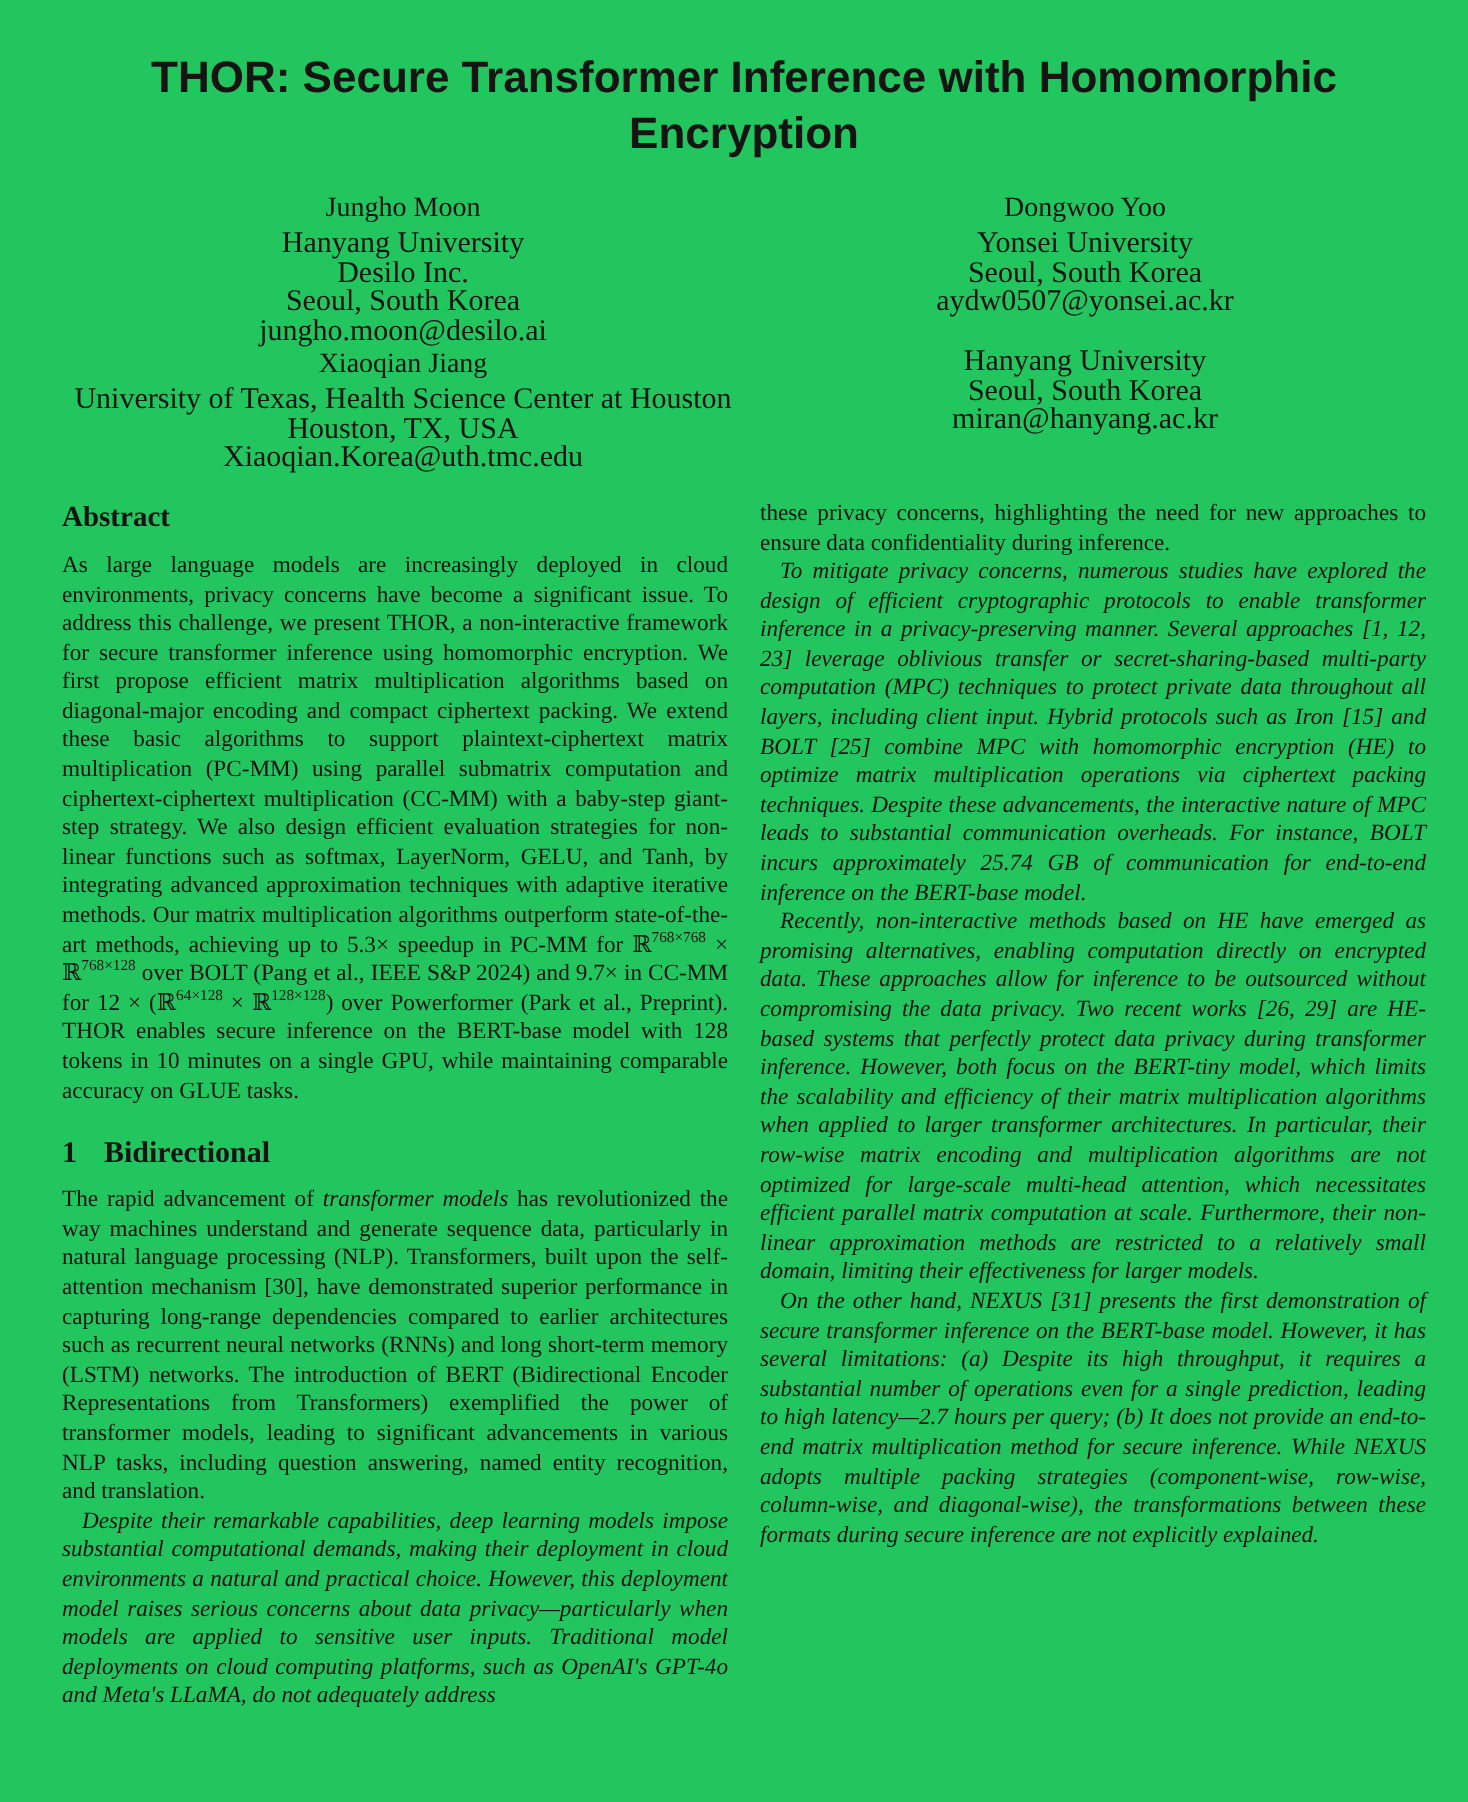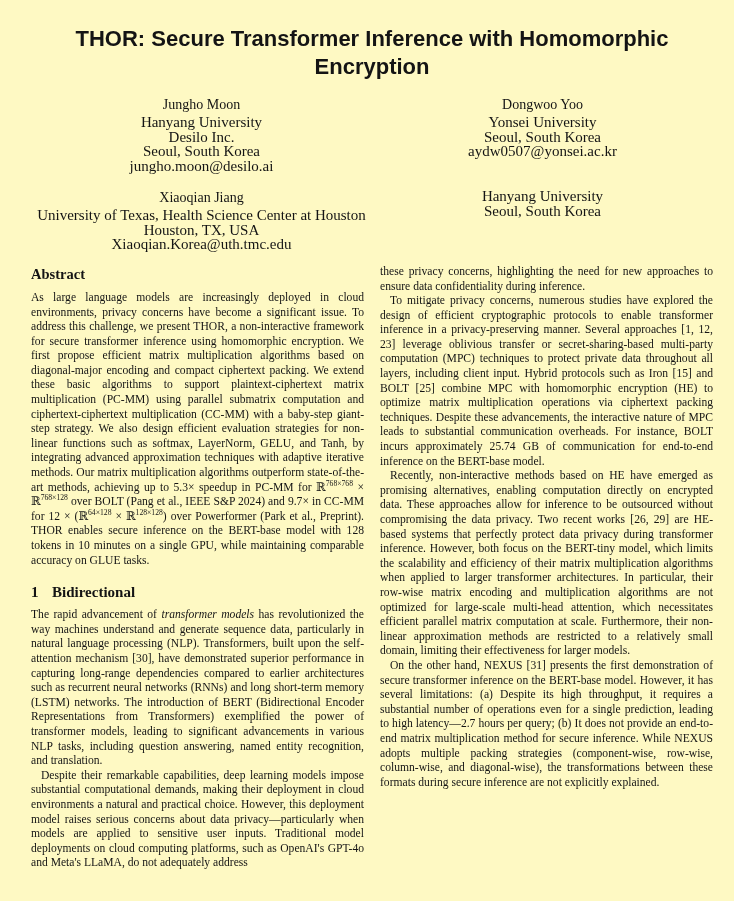--- a/index.html
+++ b/index.html
@@ -1,39 +1,38 @@
 <!DOCTYPE html>
 <html lang="en"><head>
 <meta charset="utf-8">
 <style>
   html, body { margin: 0; padding: 0; background: #ffffff; }
   .page {
     position: relative;
     width: 734px;
     height: 901px;
-    background: #fef9c3;
+    background: #22c55e;
     color: #141414;
     font-family: "Liberation Serif", "DejaVu Serif", serif;
     box-sizing: border-box;
     padding: 25px 21px 0 31px;
     overflow: hidden;
   }
   .title {
     font-family: "Liberation Sans", "DejaVu Sans", sans-serif;
     font-size: 22px;
     line-height: 28px;
     font-weight: 700;
     text-align: center;
     margin: 0;
     padding: 0 30px;
   }
   .authors {
     display: grid;
     grid-template-columns: 1fr 1fr;
-    row-gap: 15px;
     margin-top: 15px;
     text-align: center;
   }
   .author-block { padding: 0 4px; }
   .author-name { font-size: 14px; line-height: 17px; margin-bottom: 2px; }
   .author-line { font-size: 15px; line-height: 14.7px; }
   .columns {
     display: flex;
     gap: 16px;
     margin-top: 13px;
@@ -53,21 +52,21 @@
   }
   .sec-num { display: inline-block; min-width: 21px; }
   p.body {
     font-size: 11.6px;
     line-height: 14.6px;
     text-align: justify;
     margin: 0;
     hyphens: auto;
     -webkit-hyphens: auto;
   }
-  p.body.indent { text-indent: 10px; }
+  p.body.indent { text-indent: 10px; font-style: italic; }
   .sup { font-size: 66%; vertical-align: super; line-height: 0; }
   .i { font-style: italic; }
 </style>
 </head>
 <body>
 
 <div class="page">
 
   <h1 class="title">THOR: Secure Transformer Inference with Homomorphic Encryption</h1>
 
@@ -87,20 +86,21 @@
     </div>
     <div class="author-block">
       <div class="author-name">Xiaoqian Jiang</div>
       <div class="author-line">University of Texas, Health Science Center at Houston</div>
       <div class="author-line">Houston, TX, USA</div>
       <div class="author-line">Xiaoqian.Korea@uth.tmc.edu</div>
     </div>
     <div class="author-block">
       <div class="author-line">Hanyang University</div>
       <div class="author-line">Seoul, South Korea</div>
+      <div class="author-line">miran@hanyang.ac.kr</div>
     </div>
   </div>
 
   <div class="columns">
 
     <div class="col">
       <h2 class="abstract-heading">Abstract</h2>
       <p class="body"><span>As large language models are increasingly deployed in cloud environments, privacy concerns have become a significant issue. To address this challenge, we present THOR, a non-interactive framework for secure transformer inference using homomorphic encryption. We first propose efficient matrix multiplication algorithms based on diagonal-major encoding and compact ciphertext packing. We extend these basic algorithms to support plaintext-ciphertext matrix multiplication (PC-MM) using parallel submatrix computation and ciphertext-ciphertext multiplication (CC-MM) with a baby-step giant-step strategy. We also design efficient evaluation strategies for non-linear functions such as softmax, LayerNorm, GELU, and Tanh, by integrating advanced approximation techniques with adaptive iterative methods. Our matrix multiplication algorithms outperform state-of-the-art methods, achieving up to 5.3× speedup in PC-MM for </span><span>ℝ</span><span class="sup">768×768</span><span> × </span><span>ℝ</span><span class="sup">768×128</span><span> over BOLT (Pang et al., IEEE S&amp;P 2024) and 9.7× in CC-MM for 12 × (</span><span>ℝ</span><span class="sup">64×128</span><span> × </span><span>ℝ</span><span class="sup">128×128</span><span>) over Powerformer (Park et al., Preprint). THOR enables secure inference on the BERT-base model with 128 tokens in 10 minutes on a single GPU, while maintaining comparable accuracy on GLUE tasks.</span></p>
 
       <h2 class="section-heading"><span class="sec-num">1</span><span>Bidirectional</span></h2>

